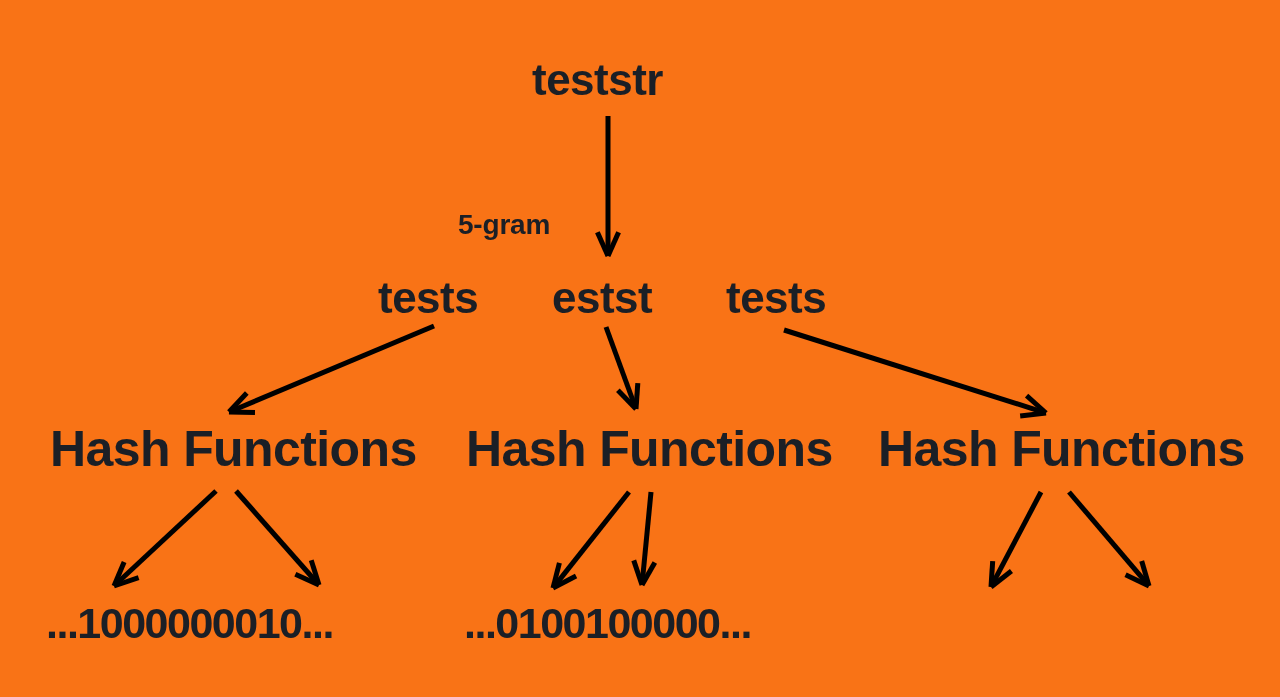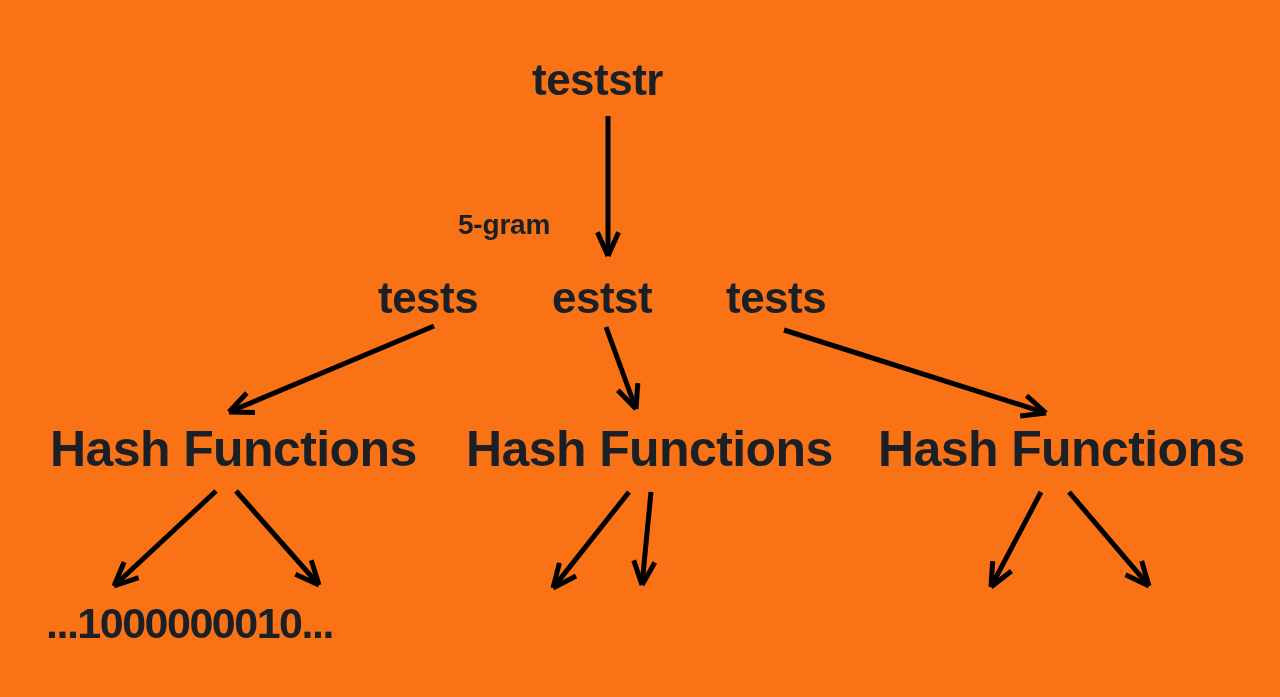--- a/index.html
+++ b/index.html
@@ -109,15 +109,16 @@
   <div class="node-text gram-node" style="left:726px; top:276px;">tests</div>
 
   <div class="node-text hash-node" style="left:50px; top:424px;">Hash Functions</div>
 
   <div class="node-text hash-node" style="left:466px; top:424px;">Hash Functions</div>
 
   <div class="node-text hash-node" style="left:878px; top:424px;">Hash Functions</div>
 
   <div class="node-text bits-node" style="left:46px; top:602px;text-align:right;">...1000000010...</div>
 
+  <div class="node-text bits-node" style="left:464px; top:602px;">...0100100000...</div>
 
 
 </div>
 
 </body></html>

